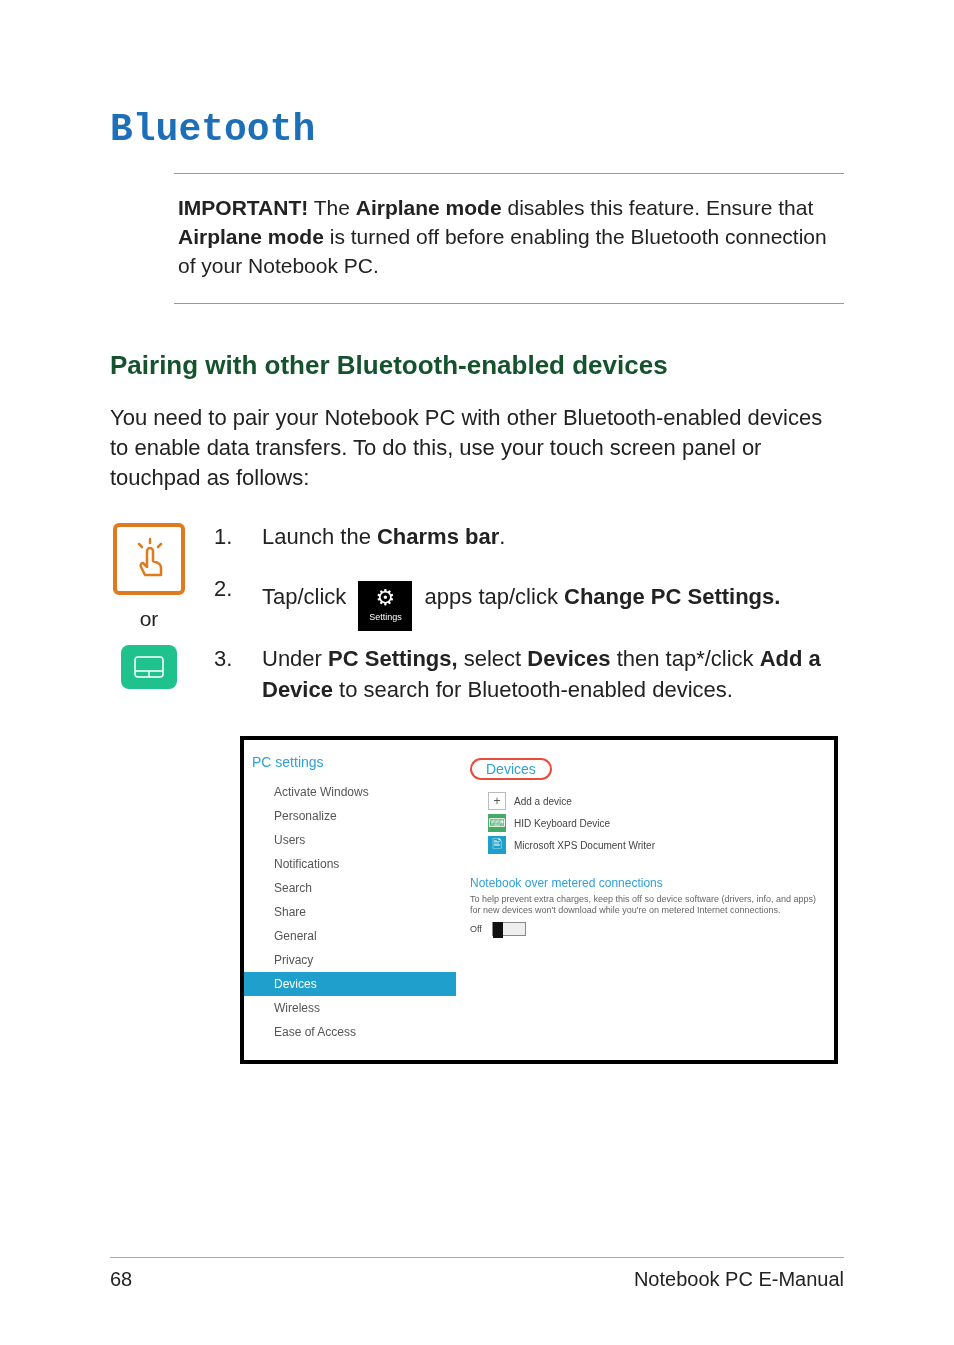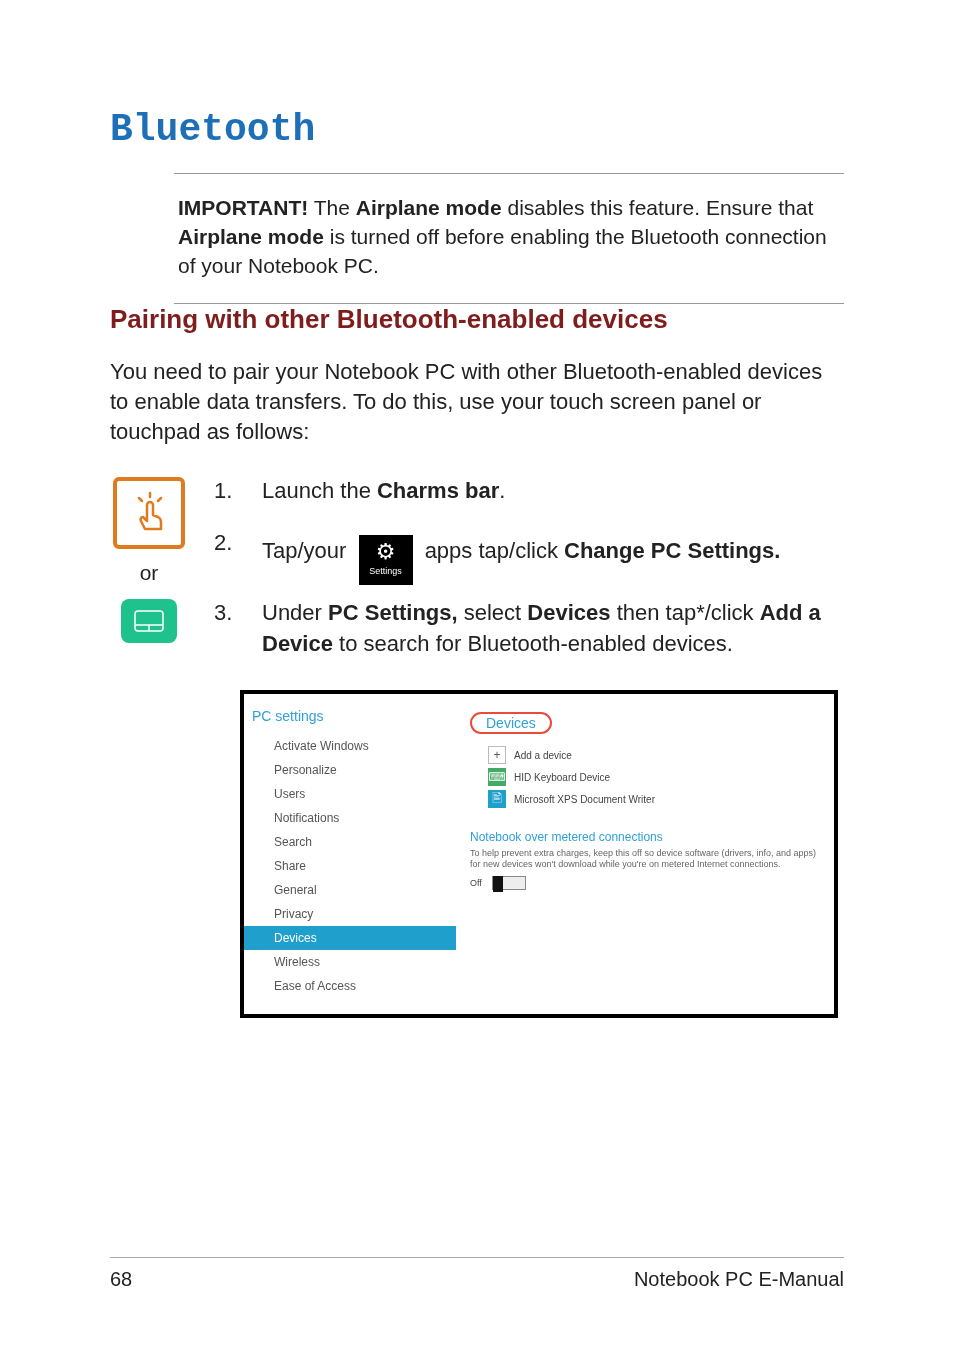--- a/index.html
+++ b/index.html
@@ -26,23 +26,24 @@
     line-height: 1.35;
     margin-bottom: 38px;
   }
   .important-box {
     margin-left: 64px;
     border-top: 1px solid #999;
     border-bottom: 1px solid #999;
     padding: 20px 4px 22px 4px;
     font-size: 21px;
     line-height: 1.38;
+    margin-bottom: 46px;
   }
   h2.subheading {
-    color: #7f1d1d;
+    color: #14532d;
     font-size: 26px;
     font-weight: 700;
     margin-bottom: 22px;
   }
   .pairing-intro {
     font-size: 22px;
     line-height: 1.36;
     margin-bottom: 28px;
   }
   .steps-row {
@@ -219,21 +220,21 @@
       <div class="step">
         <div class="step-num">1.</div>
         <div class="step-body">
           <span>Launch the </span><b>Charms bar</b><span>.</span>
         </div>
       </div>
 
       <div class="step">
         <div class="step-num">2.</div>
         <div class="step-body">
-          <span>Tap/your </span>
+          <span>Tap/click </span>
           <span class="settings-charm">
             <span class="gear">⚙</span>
             <span class="lbl">Settings</span>
           </span>
           <span> apps tap/click </span><b>Change PC Settings.</b>
         </div>
       </div>
 
       <div class="step">
         <div class="step-num">3.</div>

